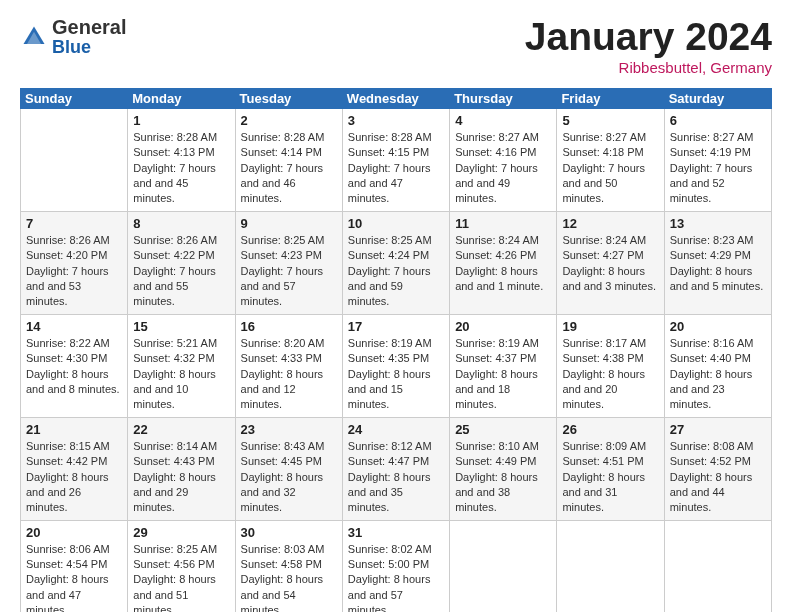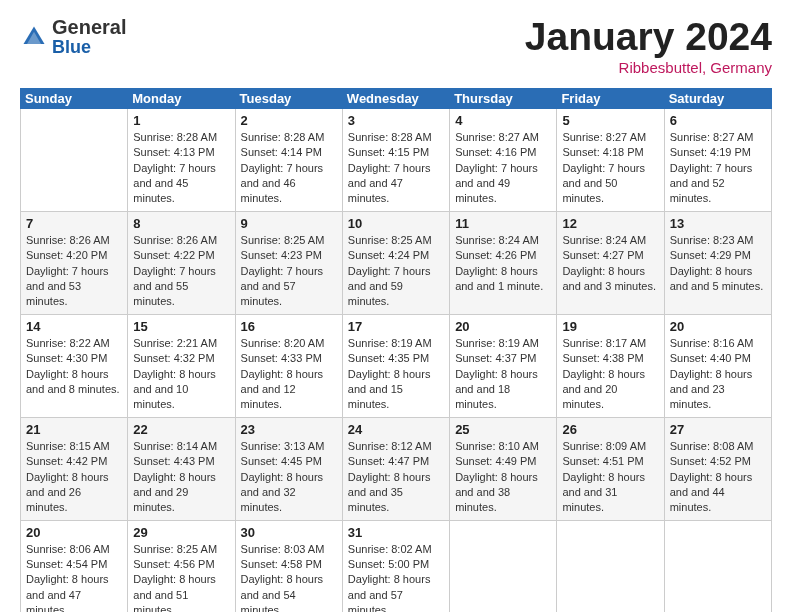--- a/index.html
+++ b/index.html
@@ -186,21 +186,21 @@
           <div class="day-info"><span>Sunrise: 8:23 AM</span><br><span>Sunset: 4:29 PM</span><br><span>Daylight: 8 hours</span><br><span>and and 5 minutes.</span></div>
         </td>
       </tr>
       <tr>
         <td>
           <div class="day-number">14</div>
           <div class="day-info"><span>Sunrise: 8:22 AM</span><br><span>Sunset: 4:30 PM</span><br><span>Daylight: 8 hours</span><br><span>and and 8 minutes.</span></div>
         </td>
         <td>
           <div class="day-number">15</div>
-          <div class="day-info"><span>Sunrise: 2:21 AM</span><br><span>Sunset: 4:32 PM</span><br><span>Daylight: 8 hours</span><br><span>and and 10 minutes.</span></div>
+          <div class="day-info"><span>Sunrise: 5:21 AM</span><br><span>Sunset: 4:32 PM</span><br><span>Daylight: 8 hours</span><br><span>and and 10 minutes.</span></div>
         </td>
         <td>
           <div class="day-number">16</div>
           <div class="day-info"><span>Sunrise: 8:20 AM</span><br><span>Sunset: 4:33 PM</span><br><span>Daylight: 8 hours</span><br><span>and and 12 minutes.</span></div>
         </td>
         <td>
           <div class="day-number">17</div>
           <div class="day-info"><span>Sunrise: 8:19 AM</span><br><span>Sunset: 4:35 PM</span><br><span>Daylight: 8 hours</span><br><span>and and 15 minutes.</span></div>
         </td>
         <td>
@@ -220,21 +220,21 @@
         <td>
           <div class="day-number">21</div>
           <div class="day-info"><span>Sunrise: 8:15 AM</span><br><span>Sunset: 4:42 PM</span><br><span>Daylight: 8 hours</span><br><span>and and 26 minutes.</span></div>
         </td>
         <td>
           <div class="day-number">22</div>
           <div class="day-info"><span>Sunrise: 8:14 AM</span><br><span>Sunset: 4:43 PM</span><br><span>Daylight: 8 hours</span><br><span>and and 29 minutes.</span></div>
         </td>
         <td>
           <div class="day-number">23</div>
-          <div class="day-info"><span>Sunrise: 3:13 AM</span><br><span>Sunset: 4:45 PM</span><br><span>Daylight: 8 hours</span><br><span>and and 32 minutes.</span></div>
+          <div class="day-info"><span>Sunrise: 8:43 AM</span><br><span>Sunset: 4:45 PM</span><br><span>Daylight: 8 hours</span><br><span>and and 32 minutes.</span></div>
         </td>
         <td>
           <div class="day-number">24</div>
           <div class="day-info"><span>Sunrise: 8:12 AM</span><br><span>Sunset: 4:47 PM</span><br><span>Daylight: 8 hours</span><br><span>and and 35 minutes.</span></div>
         </td>
         <td>
           <div class="day-number">25</div>
           <div class="day-info"><span>Sunrise: 8:10 AM</span><br><span>Sunset: 4:49 PM</span><br><span>Daylight: 8 hours</span><br><span>and and 38 minutes.</span></div>
         </td>
         <td>

